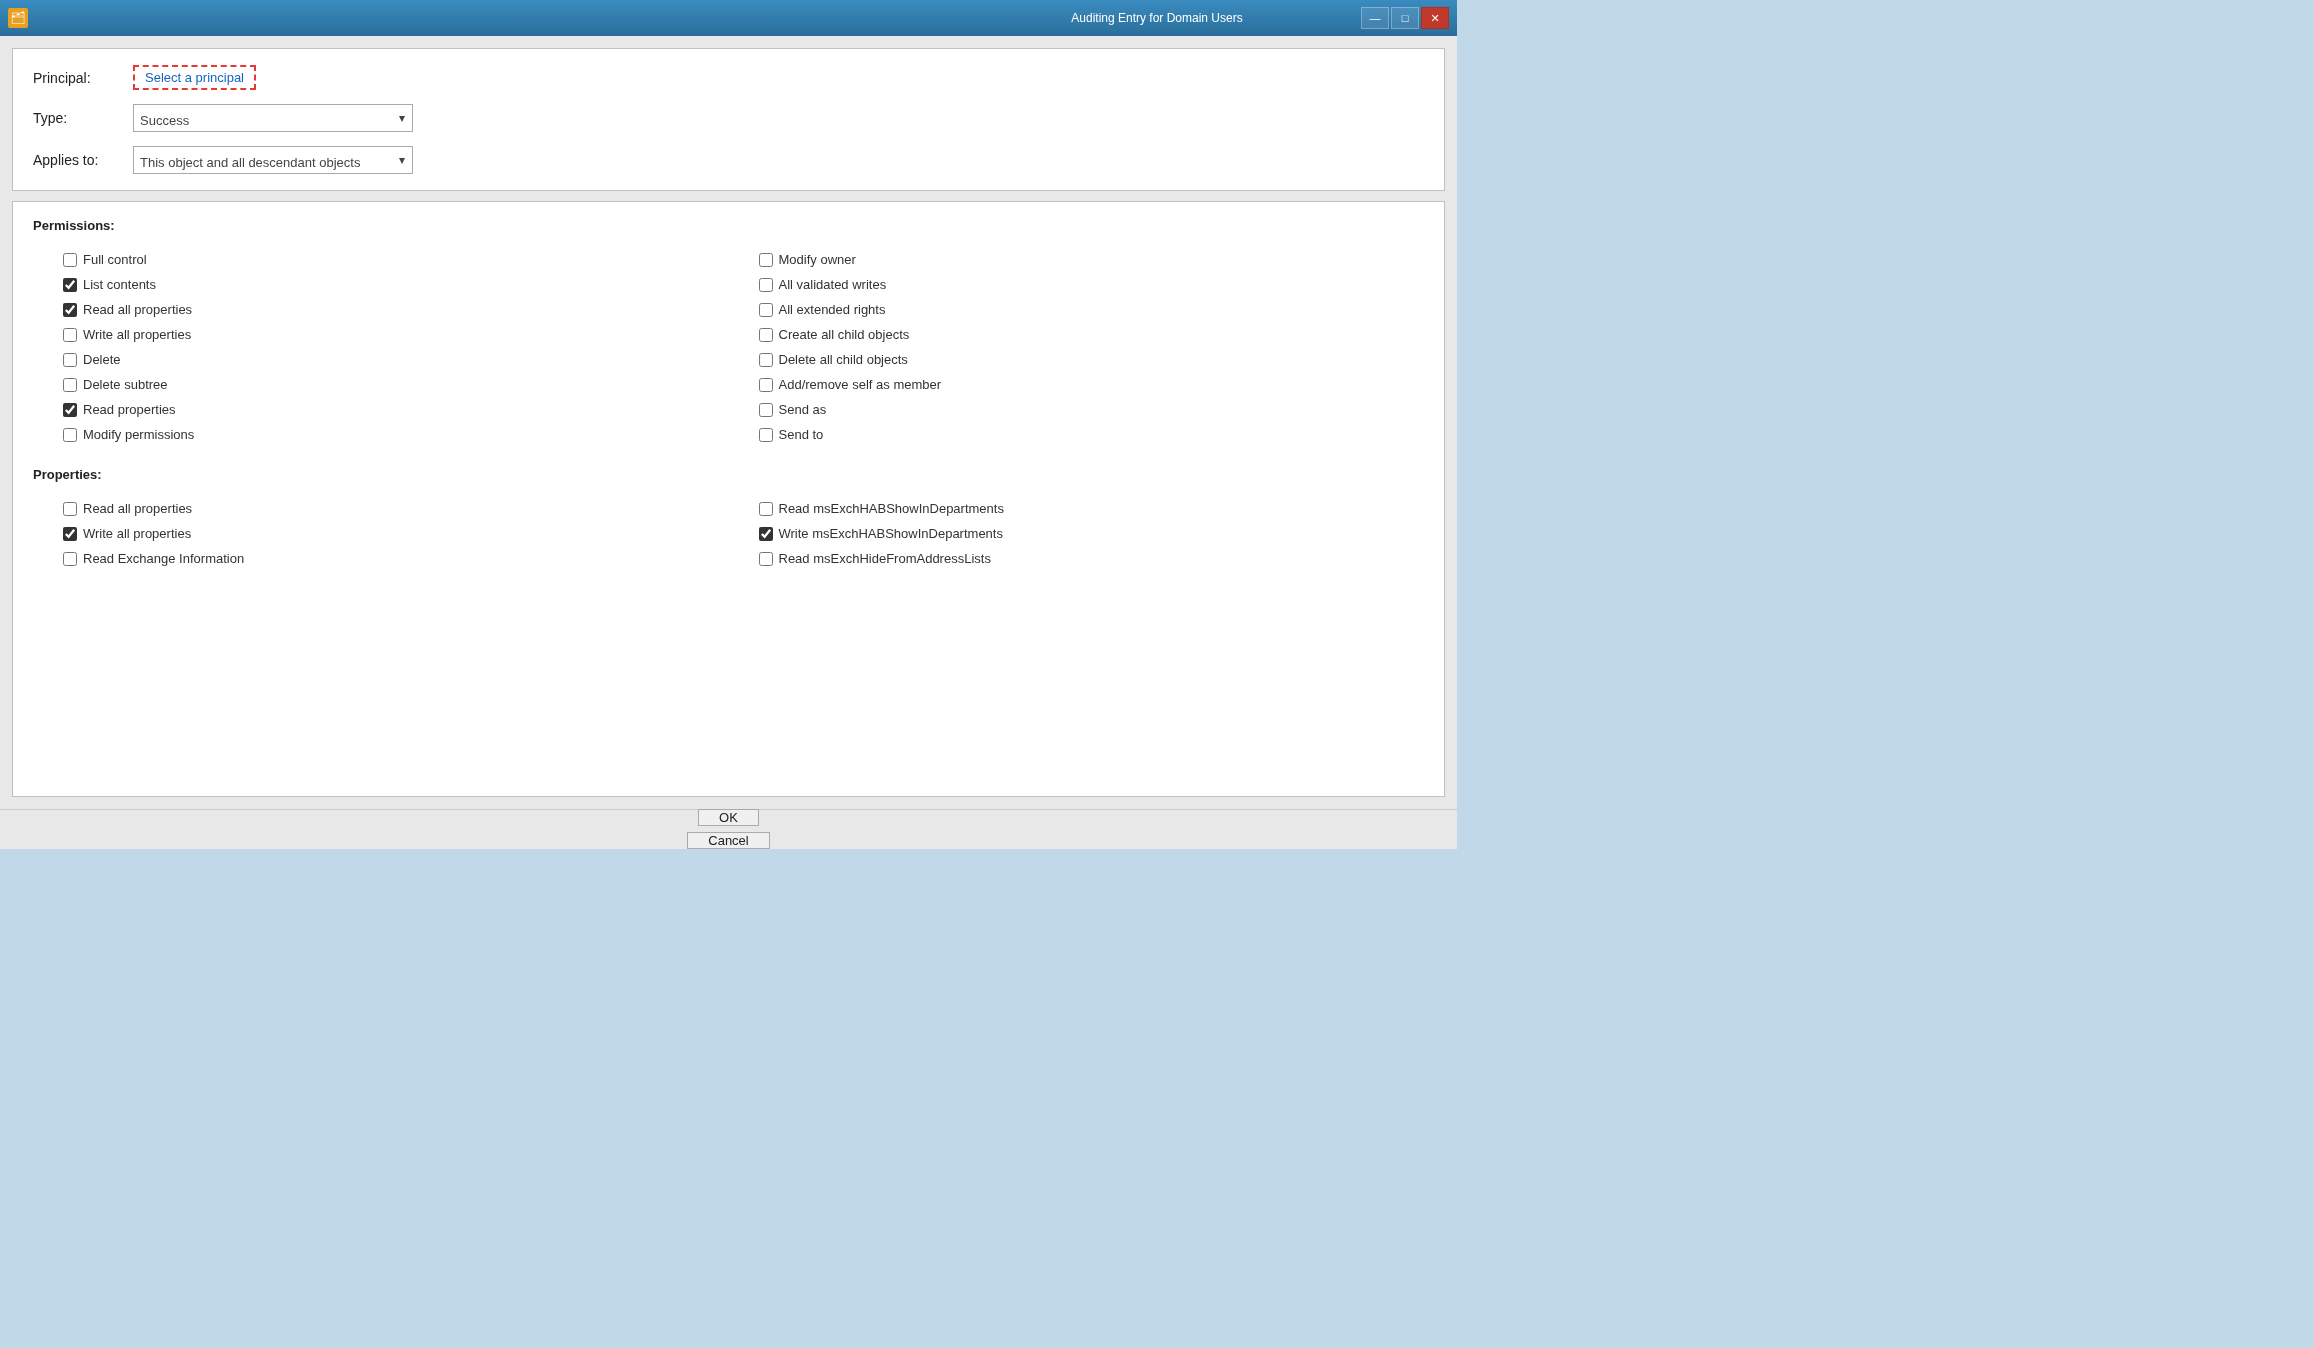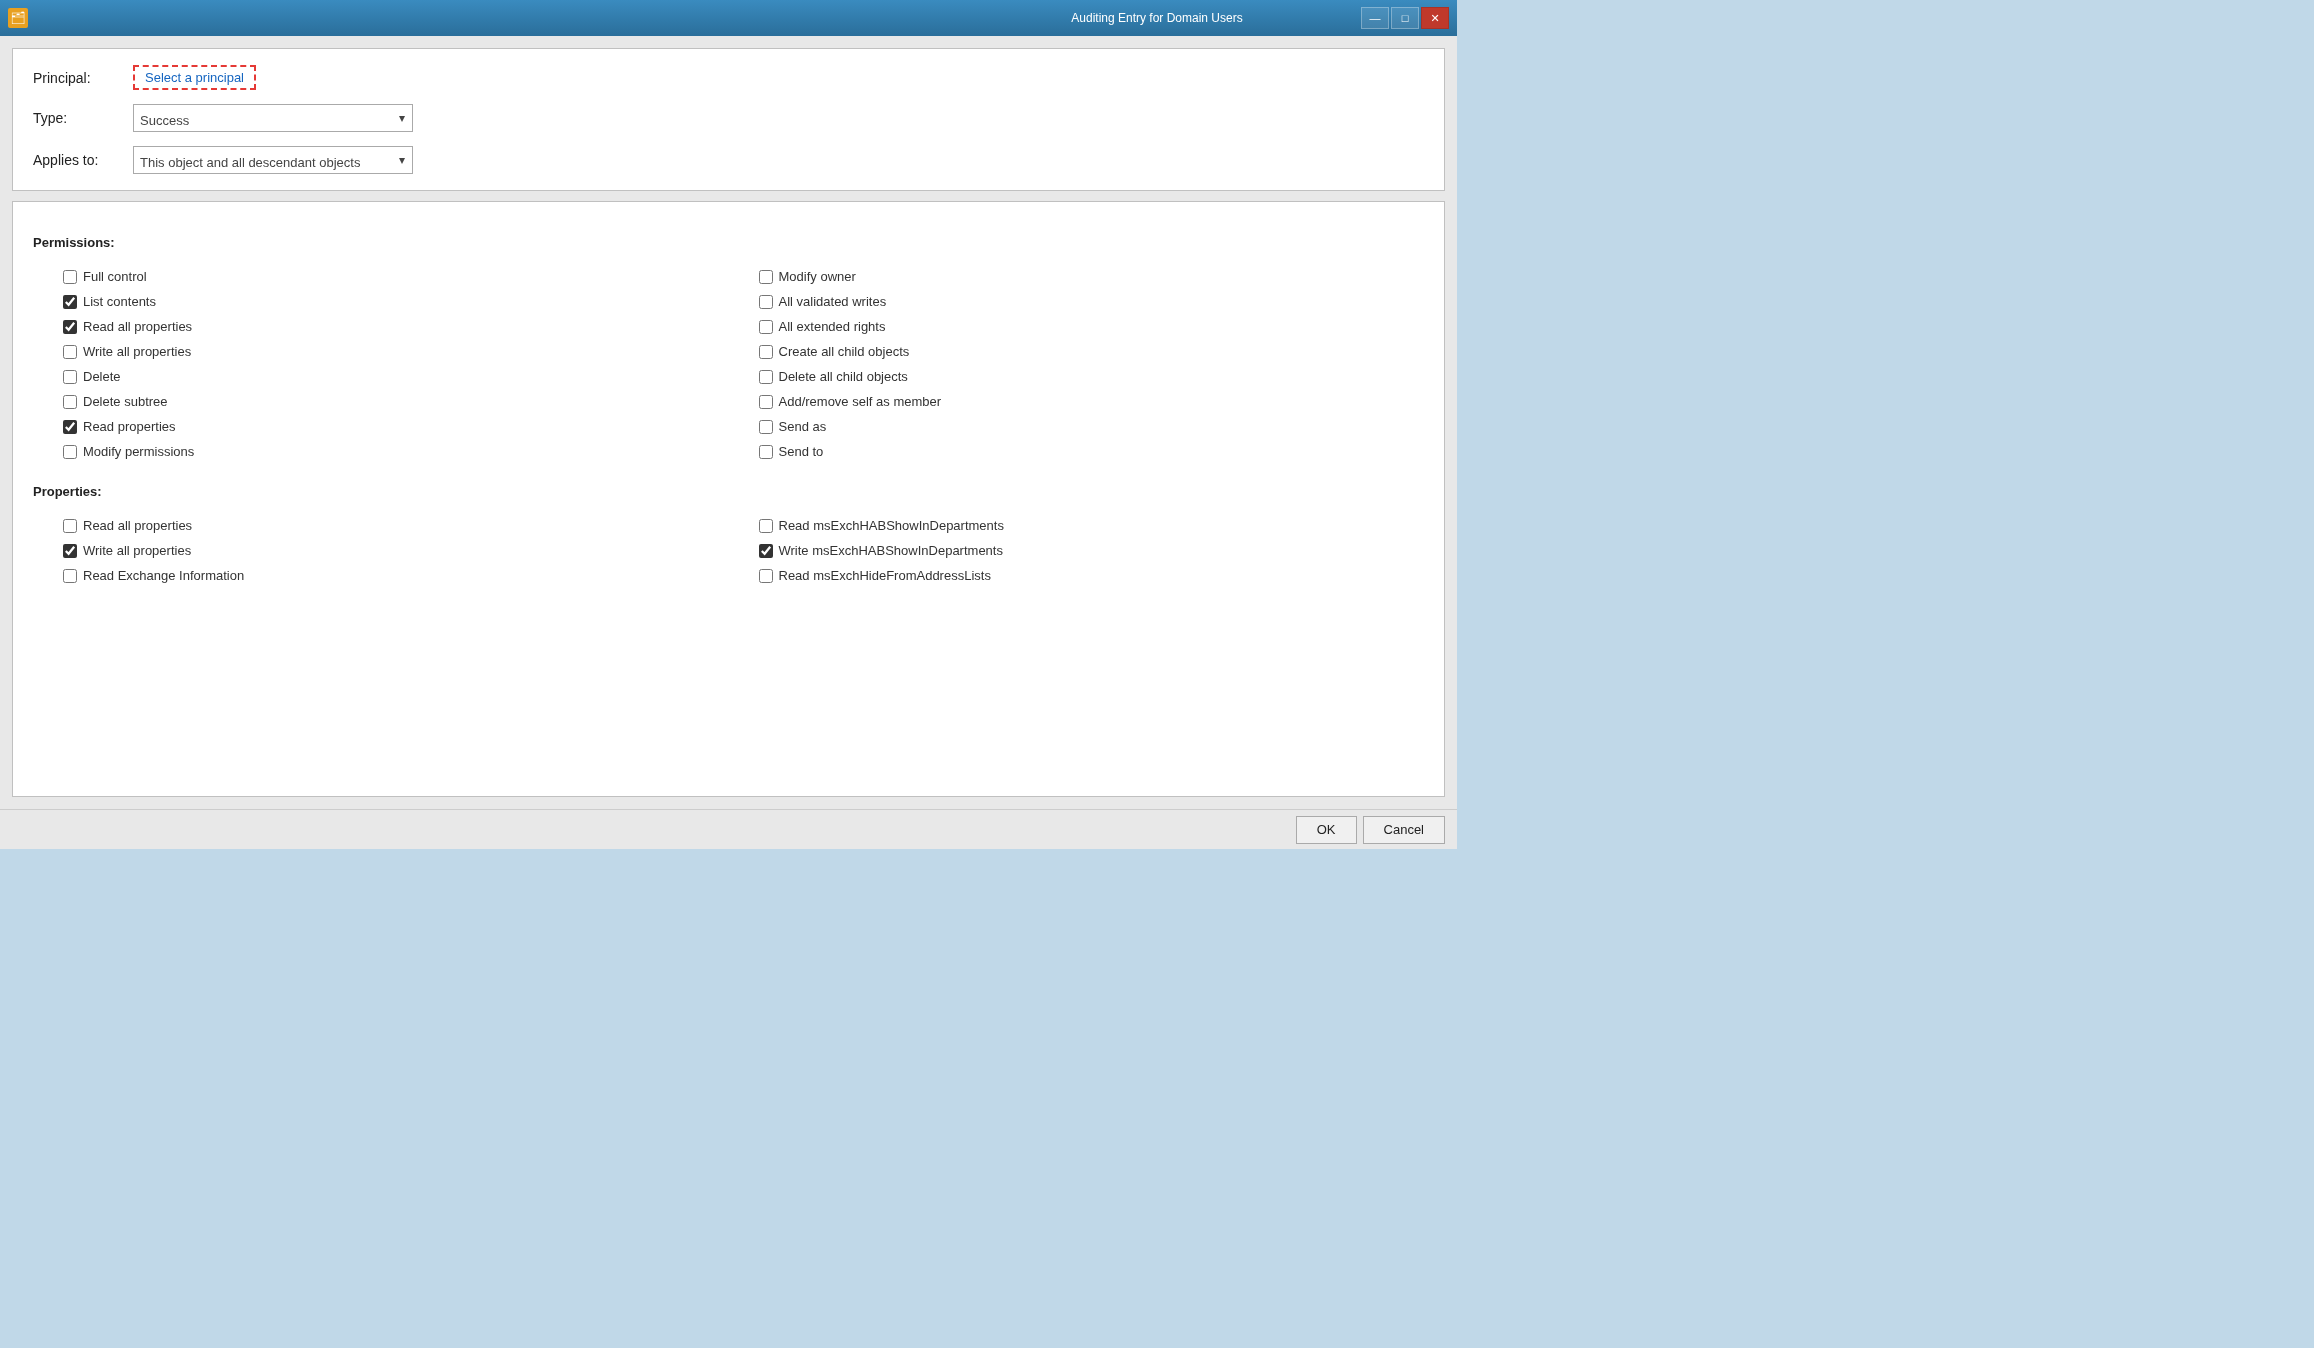--- a/index.html
+++ b/index.html
@@ -160,21 +160,20 @@
       padding: 16px 20px;
       flex: 1;
       overflow-y: auto;
     }
 
     .section-title {
       font-size: 13px;
       font-weight: bold;
       color: #222;
       margin-bottom: 14px;
-      margin-top: 17px;
     }
 
     .checkboxes-grid {
       display: grid;
       grid-template-columns: 1fr 1fr;
       gap: 0;
       margin-bottom: 20px;
     }
 
     .checkbox-item {
@@ -197,20 +196,21 @@
     .bottom-bar {
       height: 40px;
       background: #e8e8e8;
       display: flex;
       align-items: center;
       justify-content: flex-end;
       padding: 0 12px;
       gap: 6px;
       flex-shrink: 0;
       border-top: 1px solid #ccc;
+      flex-direction: column;
     }
 
     .bottom-btn {
       height: 28px;
       padding: 0 20px;
       border: 1px solid #aaa;
       background: #f0f0f0;
       cursor: pointer;
       font-size: 13px;
       color: #222;

